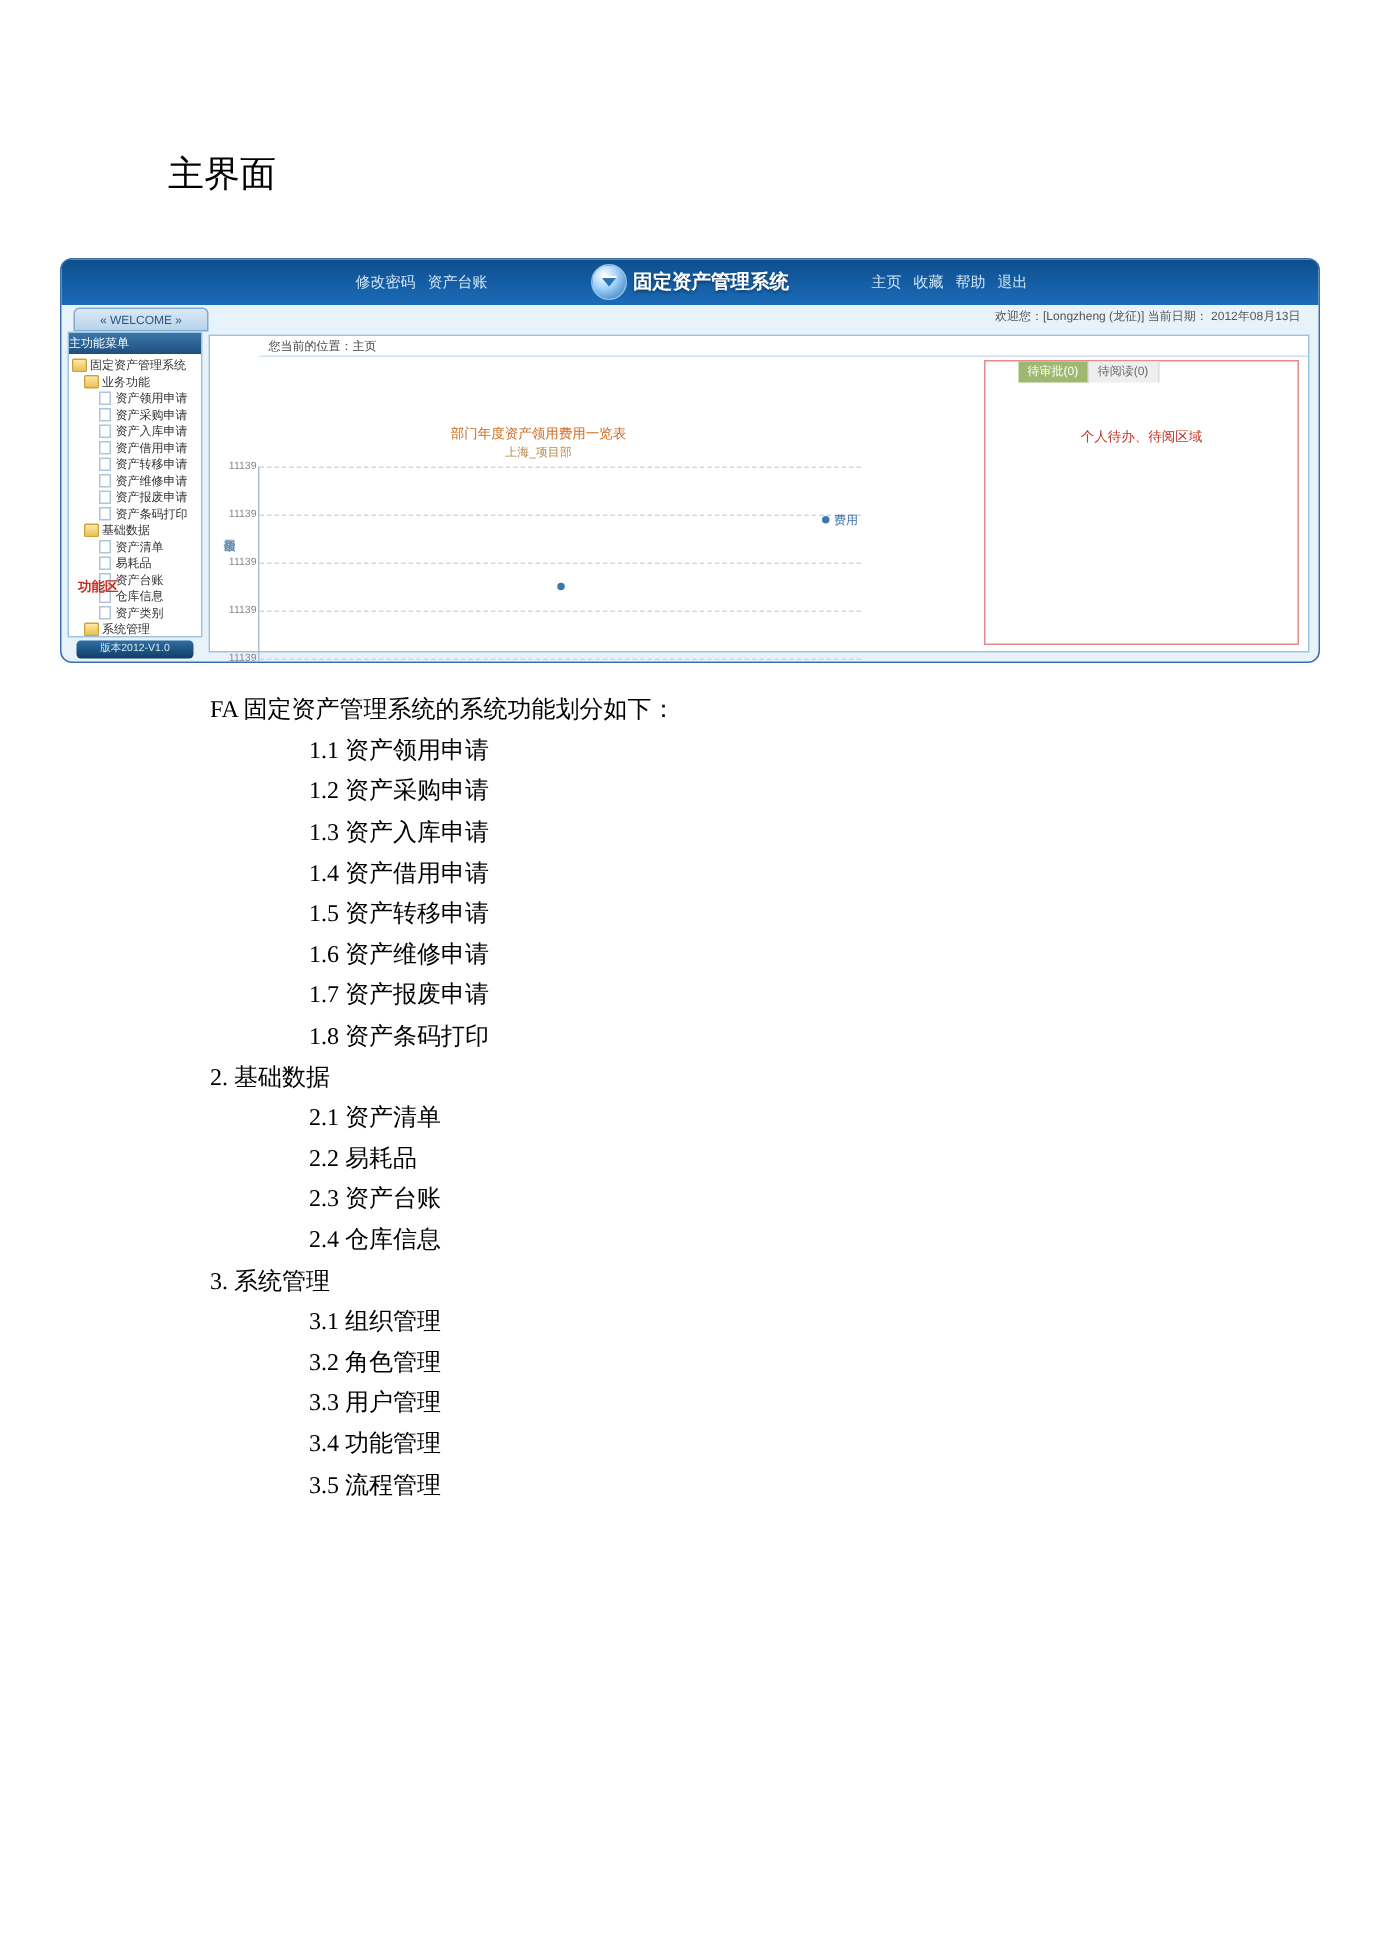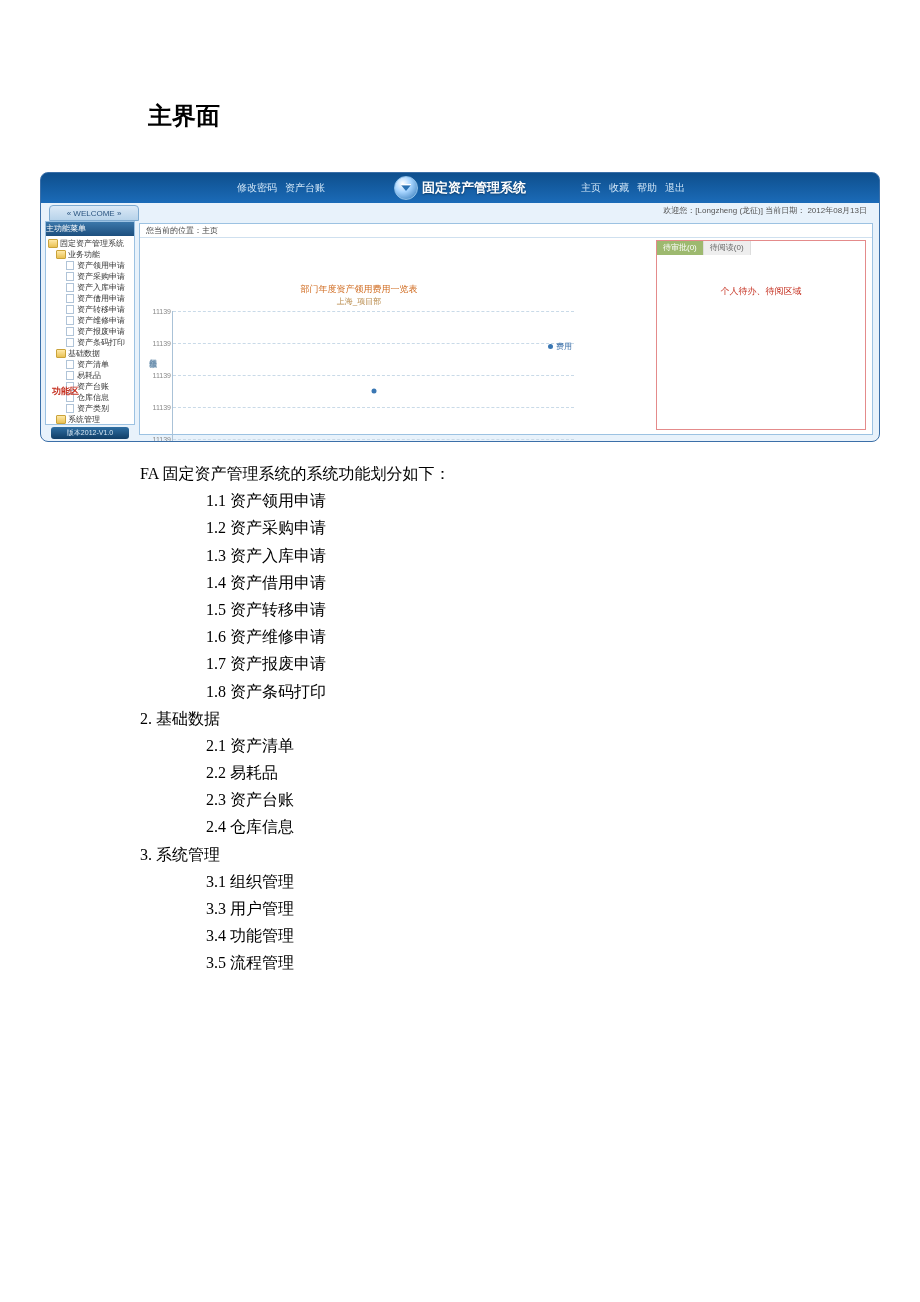--- a/index.html
+++ b/index.html
@@ -7,24 +7,24 @@
       font-family: "SimSun", "宋体", serif;
       background: #fff;
       width: 920px;
       margin: 0 auto;
       padding: 100px 40px 40px 40px;
       font-size: 14px;
       color: #000;
     }
     .page-heading {
       font-size: 24px;
-      font-weight: bold;
+      font-weight: normal;
       margin-bottom: 40px;
       font-family: "SimHei", "黑体", sans-serif;
-      margin-left: 108px;
+      margin-left: 72px;
     }
     
     .app-shot {
       width: 840px;
       height: 270px;
       border: 1px solid #3b6fa8;
       border-radius: 8px;
       background: linear-gradient(#0e4f8d 0%, #1b6bb8 30px, #e8f2fb 30px, #e8f2fb 100%);
       position: relative;
       font-family: "Microsoft YaHei", "SimSun", sans-serif;
@@ -105,21 +105,21 @@
     }
     .ver-bar {
       position: absolute; bottom: 2px; left: 10px;
       height: 12px; width: 78px;
       background: linear-gradient(#2f6fa3, #0f3d66);
       border-radius: 3px; color: #d6e7f4; font-size: 7px;
       line-height: 12px; text-align: center;
     }
     .main-panel {
       position: absolute; top: 50px; left: 98px; right: 6px; bottom: 6px;
-      background: #fff; border: 1px solid #9cc2e2;
+      background: #fff; border: 1px solid #9cc2e2; padding-left: 33px;
     }
     .breadcrumb {
       height: 14px; border-bottom: 1px solid #cfe0ef;
       font-size: 8px; color: #444; padding-left: 6px; line-height: 14px;
     }
     .chart-area {
       position: absolute; top: 16px; left: 4px; width: 430px; bottom: 4px; margin-top: 43px;
     }
     .chart-title { text-align: center; color: #d06a1e; font-size: 9px; }
     .chart-sub { text-align: center; color: #b88a4a; font-size: 8px; }
@@ -155,21 +155,21 @@
       text-align: right; color: #cf4d40; font-size: 8px; margin-top: 2px;
     }
     .chart-xtick {
       text-align: center; color: #888; font-size: 7px;
     }
     .todo-panel {
       position: absolute; top: 16px; right: 6px; width: 210px; height: 190px;
       border: 1px solid #e48b8b; background: #fff;
     }
     .todo-tabs {
-      display: flex; height: 14px; font-size: 8px;
+      display: flex; height: 14px; font-size: 8px; margin-left: 22px;
     }
     .todo-tab {
       flex: 0 0 auto; padding: 0 6px; line-height: 14px;
       background: #eee; color: #666; border-right: 1px solid #ddd;
     }
     .todo-tab.active {
       background: #9db96f; color: #fff;
     }
     .todo-body {
       padding: 30px 6px; color: #c53020; font-size: 9px; text-align: center;
@@ -290,16 +290,17 @@
   <div class="line pad2">1.6 资产维修申请</div>
   <div class="line pad2">1.7 资产报废申请</div>
   <div class="line pad2">1.8 资产条码打印</div>
   <div class="line">2. 基础数据</div>
   <div class="line pad2">2.1 资产清单</div>
   <div class="line pad2">2.2 易耗品</div>
   <div class="line pad2">2.3 资产台账</div>
   <div class="line pad2">2.4 仓库信息</div>
   <div class="line">3. 系统管理</div>
   <div class="line pad2">3.1 组织管理</div>
+  <div class="line pad2">3.2 角色管理</div>
   <div class="line pad2">3.3 用户管理</div>
   <div class="line pad2">3.4 功能管理</div>
   <div class="line pad2">3.5 流程管理</div>
 </div>
 
 </body></html>

